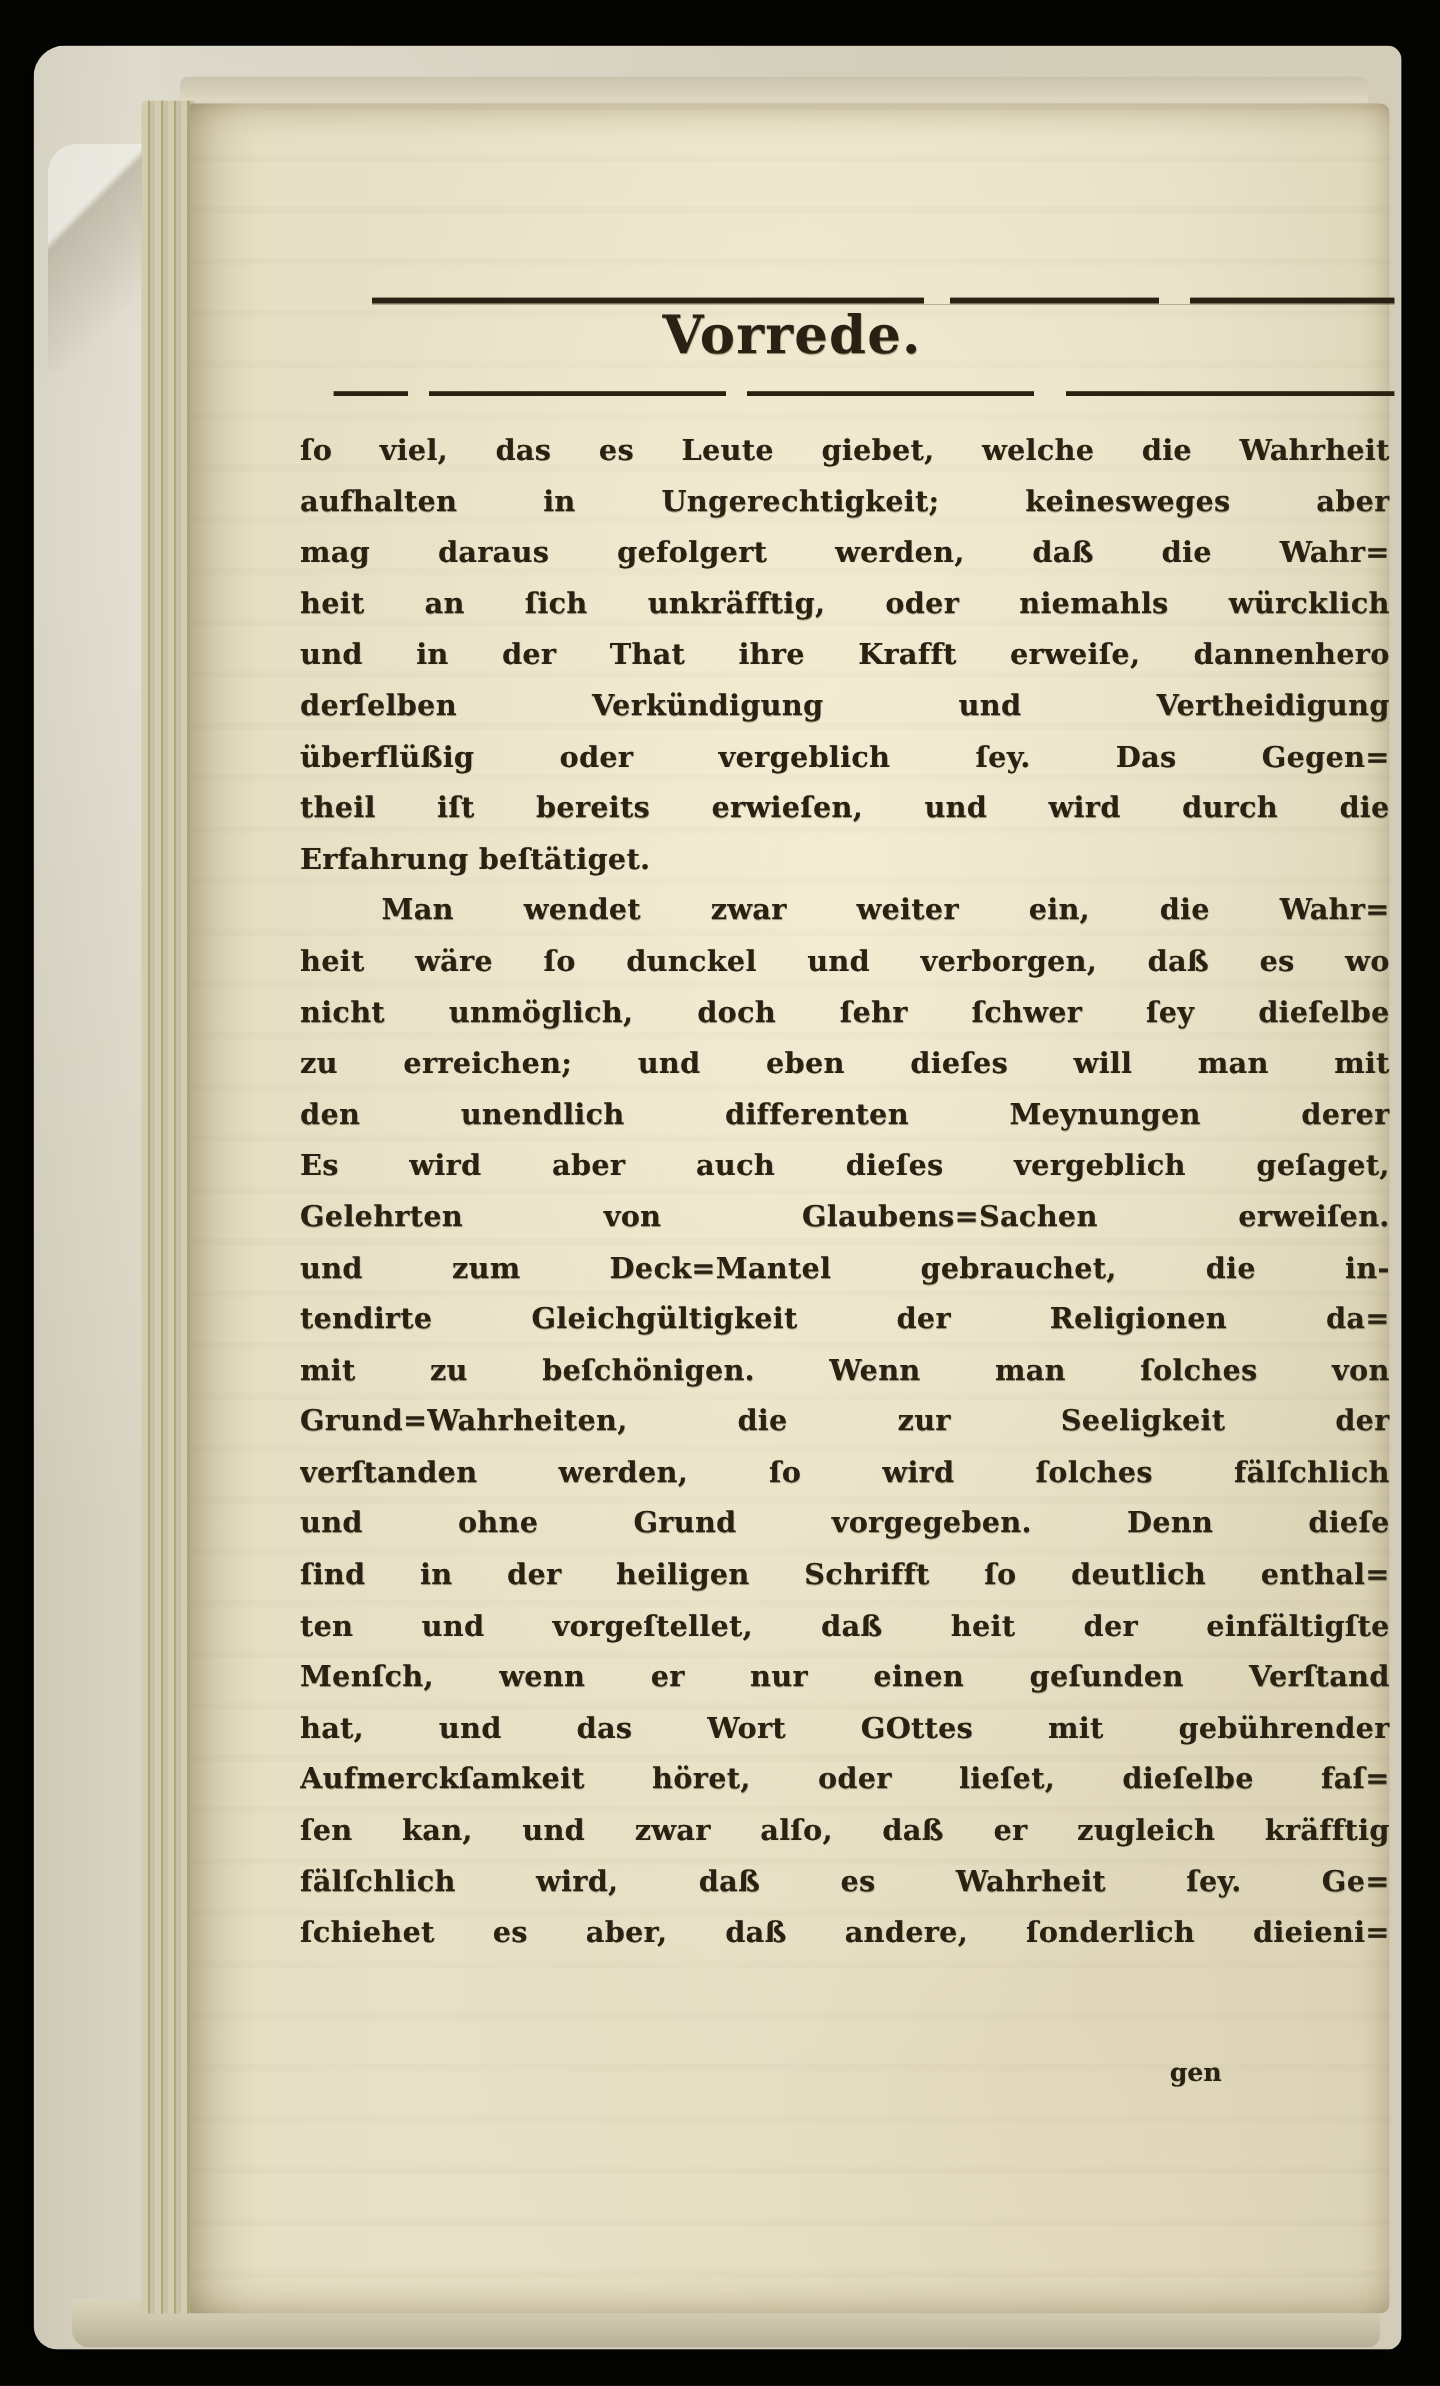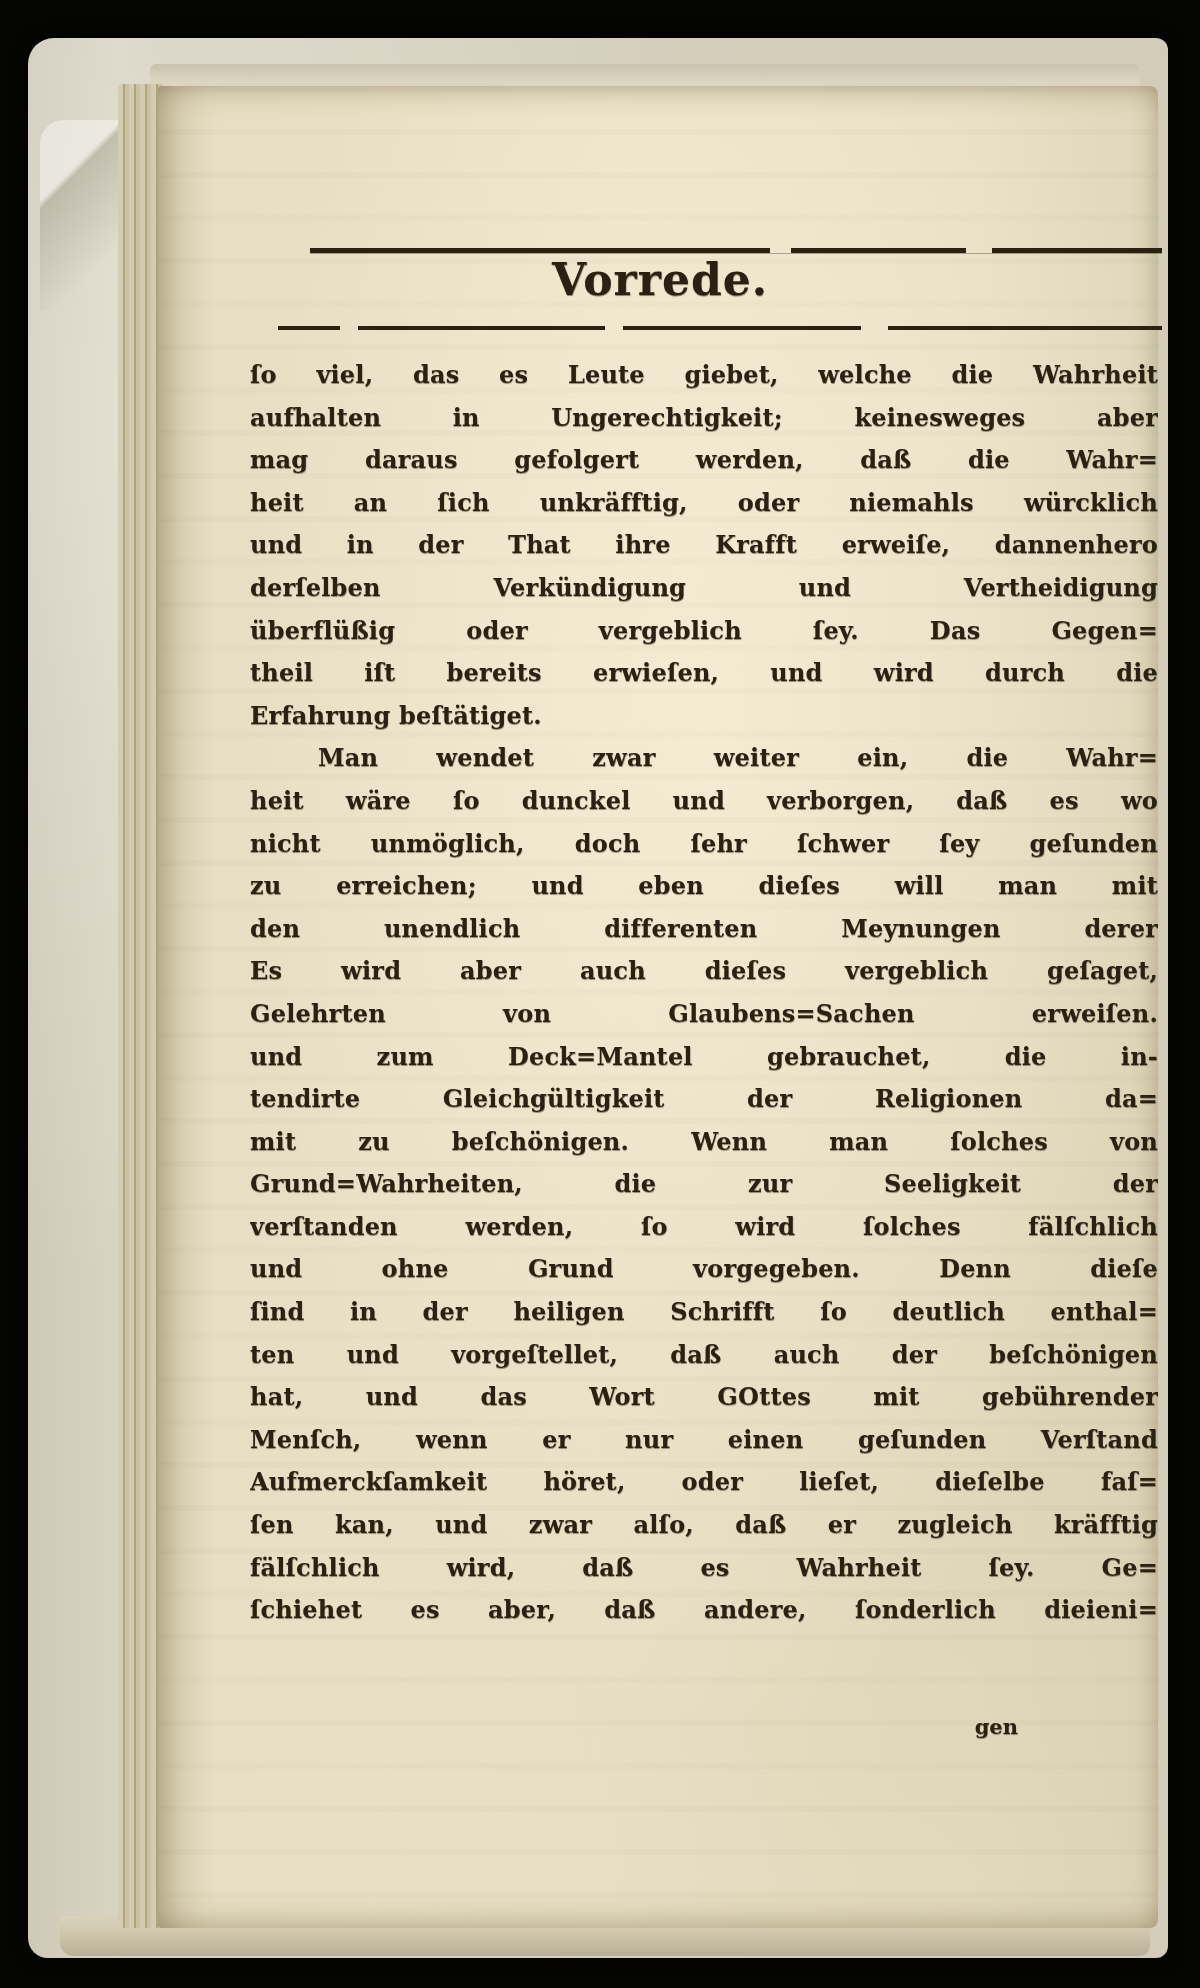--- a/index.html
+++ b/index.html
@@ -115,35 +115,35 @@
       <div class="tl">aufhalten in Ungerechtigkeit; keinesweges aber</div>
       <div class="tl">mag daraus gefolgert werden, daß die Wahr=</div>
       <div class="tl">heit an ſich unkräfftig, oder niemahls würcklich</div>
       <div class="tl">und in der That ihre Krafft erweiſe, dannenhero</div>
       <div class="tl">derſelben Verkündigung und Vertheidigung</div>
       <div class="tl">überflüßig oder vergeblich ſey. Das Gegen=</div>
       <div class="tl">theil iſt bereits erwieſen, und wird durch die</div>
       <div class="tl end">Erfahrung beſtätiget.</div>
       <div class="tl indent">Man wendet zwar weiter ein, die Wahr=</div>
       <div class="tl">heit wäre ſo dunckel und verborgen, daß es wo</div>
-      <div class="tl">nicht unmöglich, doch ſehr ſchwer ſey geſunden</div>
+      <div class="tl">nicht unmöglich, doch ſehr ſchwer ſey dieſelbe</div>
       <div class="tl">zu erreichen; und eben dieſes will man mit</div>
       <div class="tl">den unendlich differenten Meynungen derer</div>
       <div class="tl">Es wird aber auch dieſes vergeblich geſaget,</div>
       <div class="tl">Gelehrten von Glaubens=Sachen erweiſen.</div>
       <div class="tl">und zum Deck=Mantel gebrauchet, die in-</div>
       <div class="tl">tendirte Gleichgültigkeit der Religionen da=</div>
       <div class="tl">mit zu beſchönigen. Wenn man ſolches von</div>
       <div class="tl">Grund=Wahrheiten, die zur Seeligkeit der</div>
       <div class="tl">verſtanden werden, ſo wird ſolches fälſchlich</div>
       <div class="tl">und ohne Grund vorgegeben. Denn dieſe</div>
       <div class="tl">ſind in der heiligen Schrifft ſo deutlich enthal=</div>
-      <div class="tl">ten und vorgeſtellet, daß auch der beſchönigen</div>
+      <div class="tl">ten und vorgeſtellet, daß heit der einfältigſte</div>
+      <div class="tl">Menſch, wenn er nur einen geſunden Verſtand</div>
       <div class="tl">hat, und das Wort GOttes mit gebührender</div>
-      <div class="tl">Menſch, wenn er nur einen geſunden Verſtand</div>
       <div class="tl">Aufmerckſamkeit höret, oder lieſet, dieſelbe faſ=</div>
       <div class="tl">ſen kan, und zwar alſo, daß er zugleich kräfftig</div>
       <div class="tl">fälſchlich wird, daß es Wahrheit ſey. Ge=</div>
       <div class="tl">ſchiehet es aber, daß andere, ſonderlich dieieni=</div>
     </div>
 
     <div class="catchword ink">gen</div>
   </div>
 </div>
 

